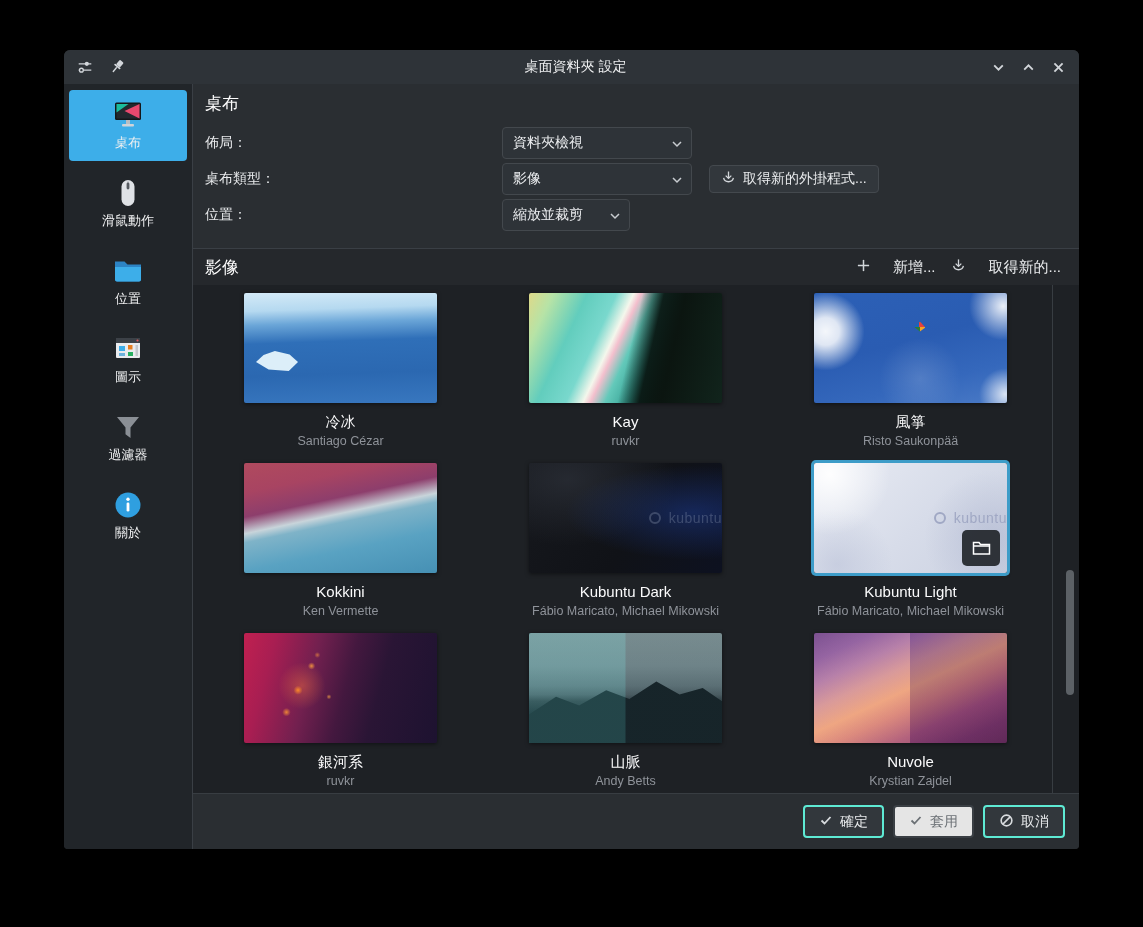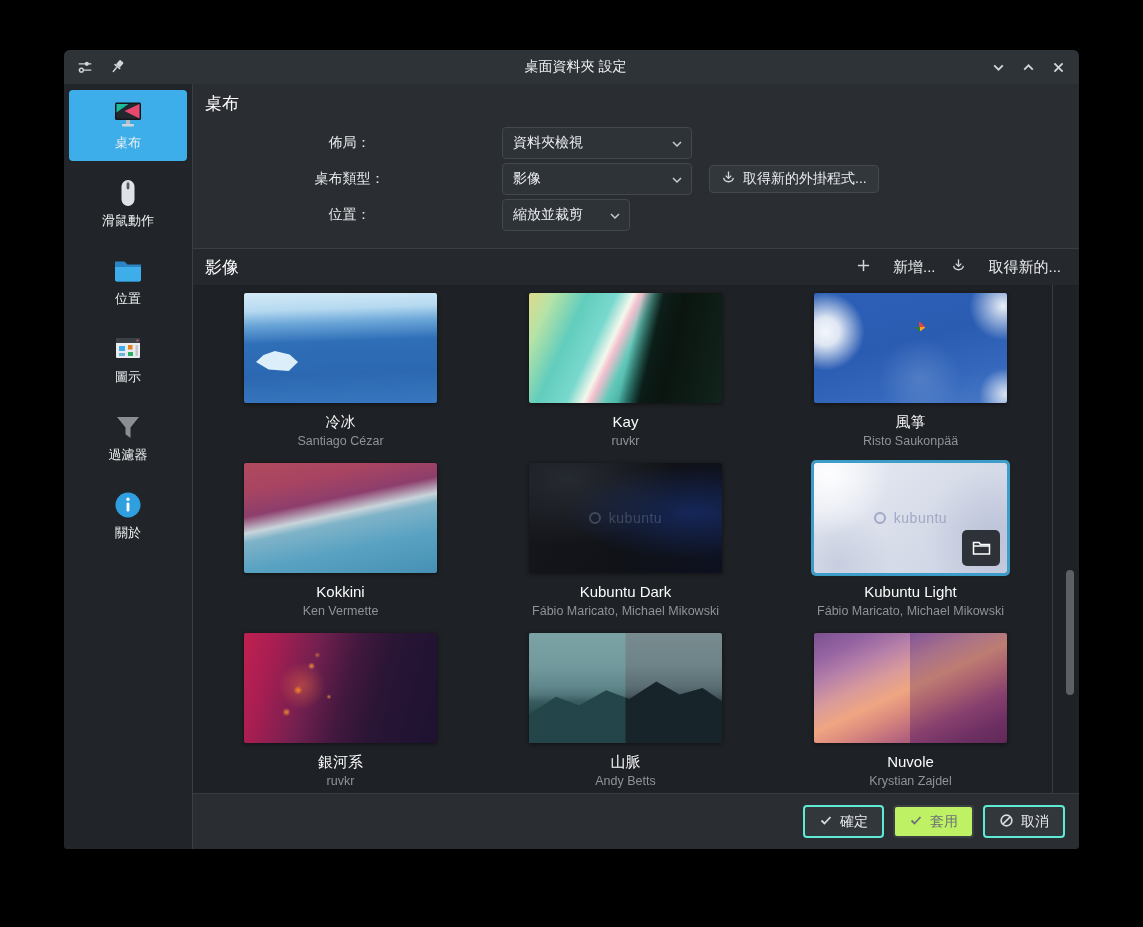--- a/index.html
+++ b/index.html
@@ -24,21 +24,21 @@
   .side-item.selected{background:#3daee9;}
   .side-item svg{display:block;}
 
   .main{flex:1;display:flex;flex-direction:column;min-width:0;}
 
   
   .topsec{height:164px;background:#2a2e32;padding:8px 12px 0;flex:0 0 auto;}
   .h1{font-size:17px;color:#fcfcfc;margin:0 0 14px 0;font-weight:400;}
   .form{display:flex;flex-direction:column;gap:8px;}
   .frow{display:flex;align-items:center;height:28px;}
-  .flabel{width:297px;text-align:center;padding-right:8px;font-size:14px;color:#e8eaec;}
+  .flabel{width:297px;text-align:left;padding-right:8px;font-size:14px;color:#e8eaec;}
   .combo{height:32px;background:#2e3338;border:1px solid #43484d;border-radius:4px;display:flex;align-items:center;
     padding:0 8px 0 10px;font-size:14px;color:#eceef0;cursor:pointer;}
   .combo .cv{flex:1;white-space:nowrap;overflow:hidden;}
   .combo-w1{width:190px;}
   .combo-w2{width:128px;}
   .pushbtn{height:28px;background:#32373c;border:1px solid #44494e;border-radius:4px;display:flex;align-items:center;
     gap:7px;padding:0 11px;font-size:14px;color:#e8eaec;margin-left:17px;cursor:pointer;white-space:nowrap;}
 
   
   .imghead{height:37px;background:#25282c;border-top:1px solid #3a3f45;display:flex;align-items:center;
@@ -73,21 +73,21 @@
   .thumb-kite::after{content:"";position:absolute;left:52%;top:26%;width:11px;height:10px;
     background:conic-gradient(#e8413c 0 90deg,#f5a623 90deg 180deg,#2e7d32 180deg 270deg,#1565c0 270deg 360deg);
     clip-path:polygon(50% 0,100% 60%,50% 100%,0 55%);}
 
   .thumb-kokkini{background:linear-gradient(168deg,#b04a5e 0%,#a84462 20%,#8d3e6c 36%,#c8d4da 47%,#7fb3c8 53%,#59a2c2 72%,#4690b4 100%);}
 
   .thumb-kdark{background:
     radial-gradient(ellipse at 85% 45%,rgba(28,60,150,.5) 0%,rgba(28,60,150,0) 55%),
     radial-gradient(ellipse at 20% 15%,rgba(42,46,54,.8) 0%,rgba(42,46,54,0) 50%),
     linear-gradient(120deg,#16181d 0%,#101217 55%,#0d1120 100%);}
-  .k-logo{display:flex;gap:8px;align-items:center;justify-content:center;height:100%;font-size:14px;letter-spacing:.5px;}
+  .k-logo{display:flex;gap:8px;align-items:center;justify-content:flex-end;height:100%;font-size:14px;letter-spacing:.5px;}
   .k-ring{width:12px;height:12px;border-radius:50%;border:2px solid currentColor;display:inline-block;}
   .thumb-kdark .k-logo{color:rgba(185,195,215,.25);}
   .thumb-klight .k-logo{color:#a0a8c4;}
 
   .thumb-klight{background:
     radial-gradient(circle at 8% 10%,rgba(255,255,255,.95) 0%,rgba(255,255,255,0) 30%),
     radial-gradient(circle at 92% 68%,rgba(170,178,205,.55) 0%,rgba(170,178,205,0) 35%),
     radial-gradient(circle at 12% 92%,rgba(180,188,212,.5) 0%,rgba(180,188,212,0) 28%),
     linear-gradient(135deg,#e9ecf4 0%,#d7dce9 55%,#ccd2e2 100%);}
 
@@ -114,21 +114,21 @@
     linear-gradient(155deg,#5f3d96 0%,#7e55ab 14%,#a777b4 26%,#d096a2 38%,#eba584 50%,#d4837f 60%,#a2527e 74%,#7c3a6e 88%,#6a315f 100%);}
 
   .gridline{position:absolute;top:0;bottom:0;right:26px;width:1px;background:#383d42;}
   .scroll-thumb{position:absolute;right:5px;top:285px;width:8px;height:125px;border-radius:4px;background:#5c6166;cursor:pointer;}
 
   
   .footer{height:56px;background:#2a2e32;border-top:1px solid #383d42;display:flex;align-items:center;
     justify-content:flex-end;gap:9px;padding:0 14px;flex:0 0 auto;}
   .fbtn{height:33px;background:#32373c;border:2px solid #5eead4;border-radius:4px;display:flex;align-items:center;
     gap:7px;padding:0 14px;font-size:14px;color:#e8eaec;cursor:pointer;}
-  .fbtn.disabled{color:#6b7075;border-color:#3a3f44;background:#bef264;cursor:default;}
+  .fbtn.disabled{color:#6b7075;border-color:#3a3f44;background:#e5e5e5;cursor:default;}
 </style>
 </head>
 <body>
 
 <div class="window">
 
   <div class="titlebar">
     <div class="tb-title">桌面資料夾 設定</div>
     <div class="tb-left">
       <span class="tb-btn">

